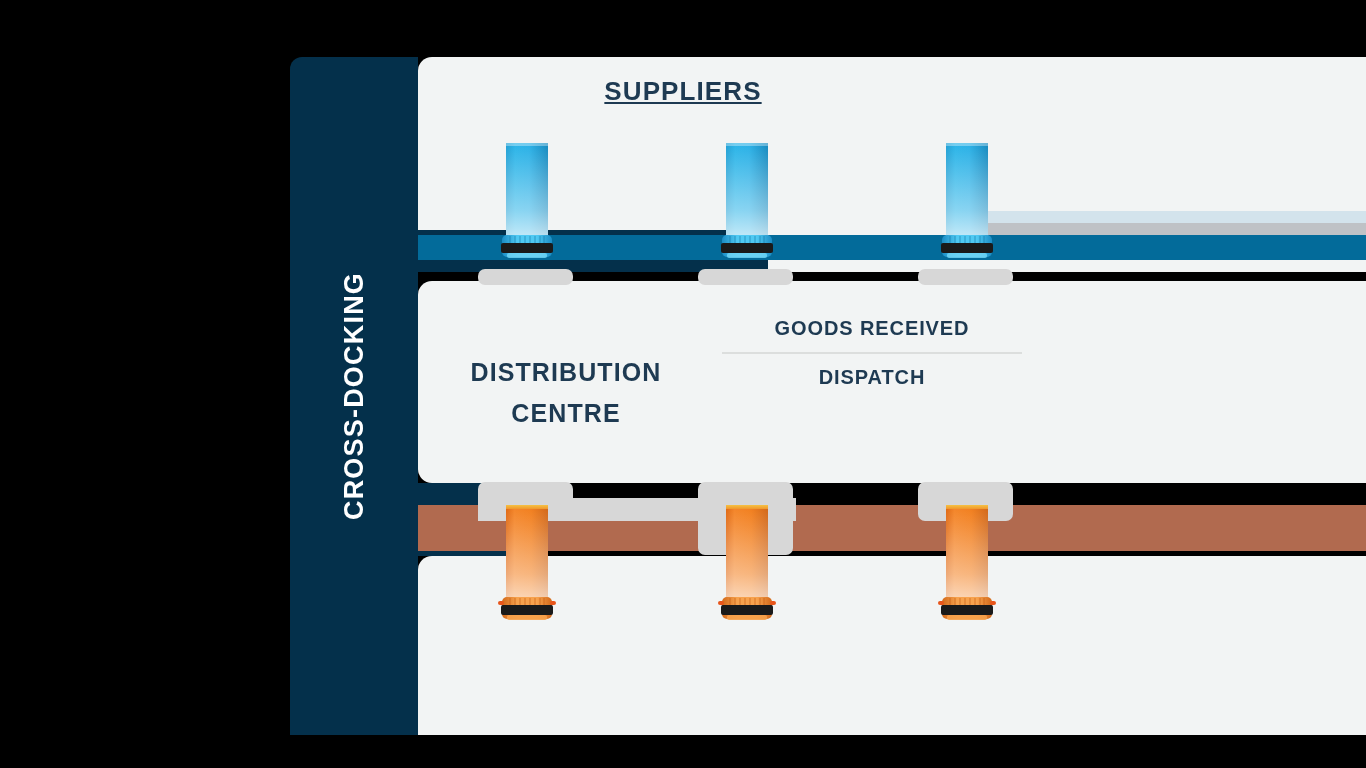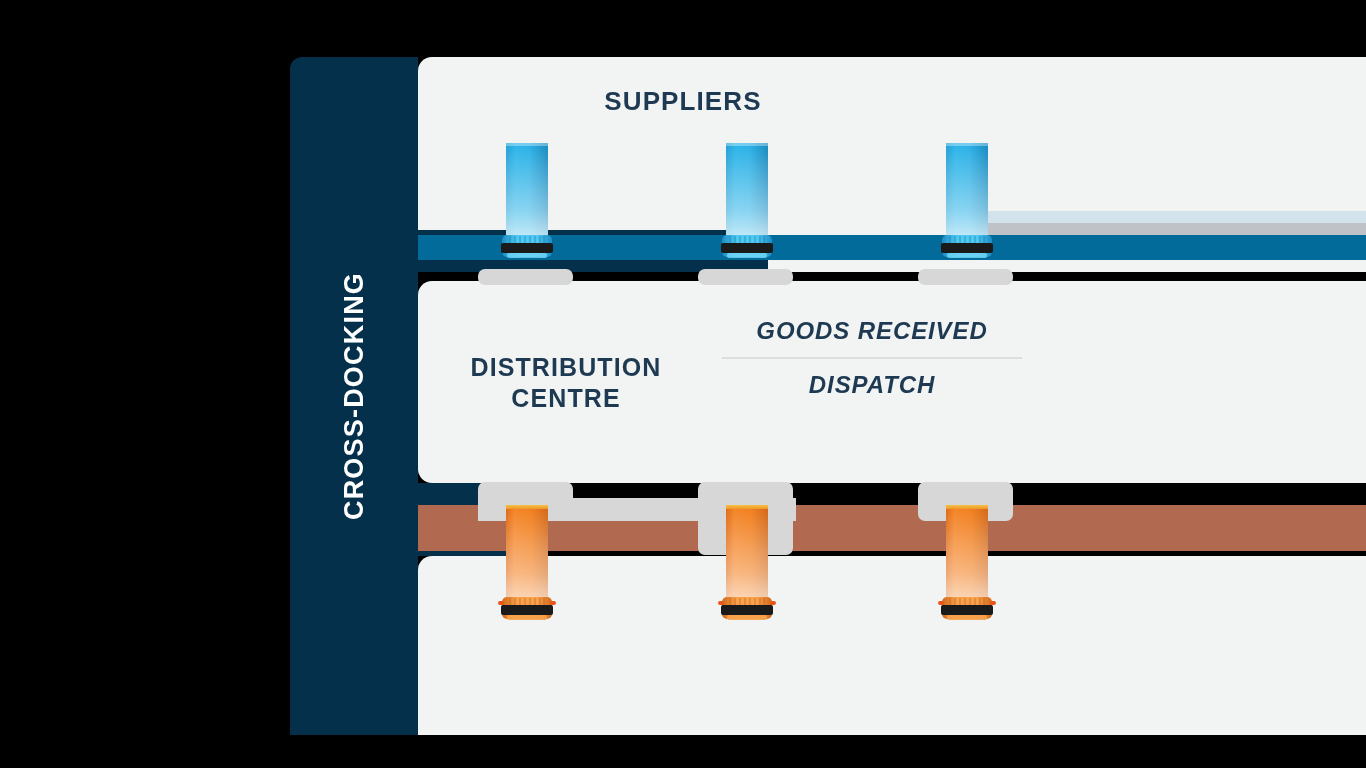--- a/index.html
+++ b/index.html
@@ -133,48 +133,48 @@
   .title {
     position:absolute;
     color:#1e3a52;
     font-weight:bold;
     letter-spacing:1.1px;
     z-index:10;
     text-align:center;
     white-space:nowrap;
   }
   .title-suppliers {
-    left:0; top:86px; width:1366px;
+    left:0; top:76px; width:1366px;
     font-size:26px;
+    text-decoration:underline;
   }
   .title-customers {
     left:0; top:652px; width:1366px;
     font-size:26px;
   }
   .title-dc {
     left:437px; top:352px; width:258px;
     font-size:25px;
-    line-height:31px;
+    line-height:41px;
     white-space:normal;
   }
 
   .stage-list {
     position:absolute;
     left:722px; top:305px;
     width:300px;
     z-index:10;
     text-align:center;
   }
   .stage-item {
     color:#1e3a52;
     font-weight:bold;
-    font-size:24px;
+    font-size:20px;
     letter-spacing:0.9px;
     padding:12px 0;
-    font-style:italic;
   }
   .stage-sep {
     height:1px;
     background:#dcdedd;
     width:100%;
   }
 </style>
 </head>
 <body>
 

